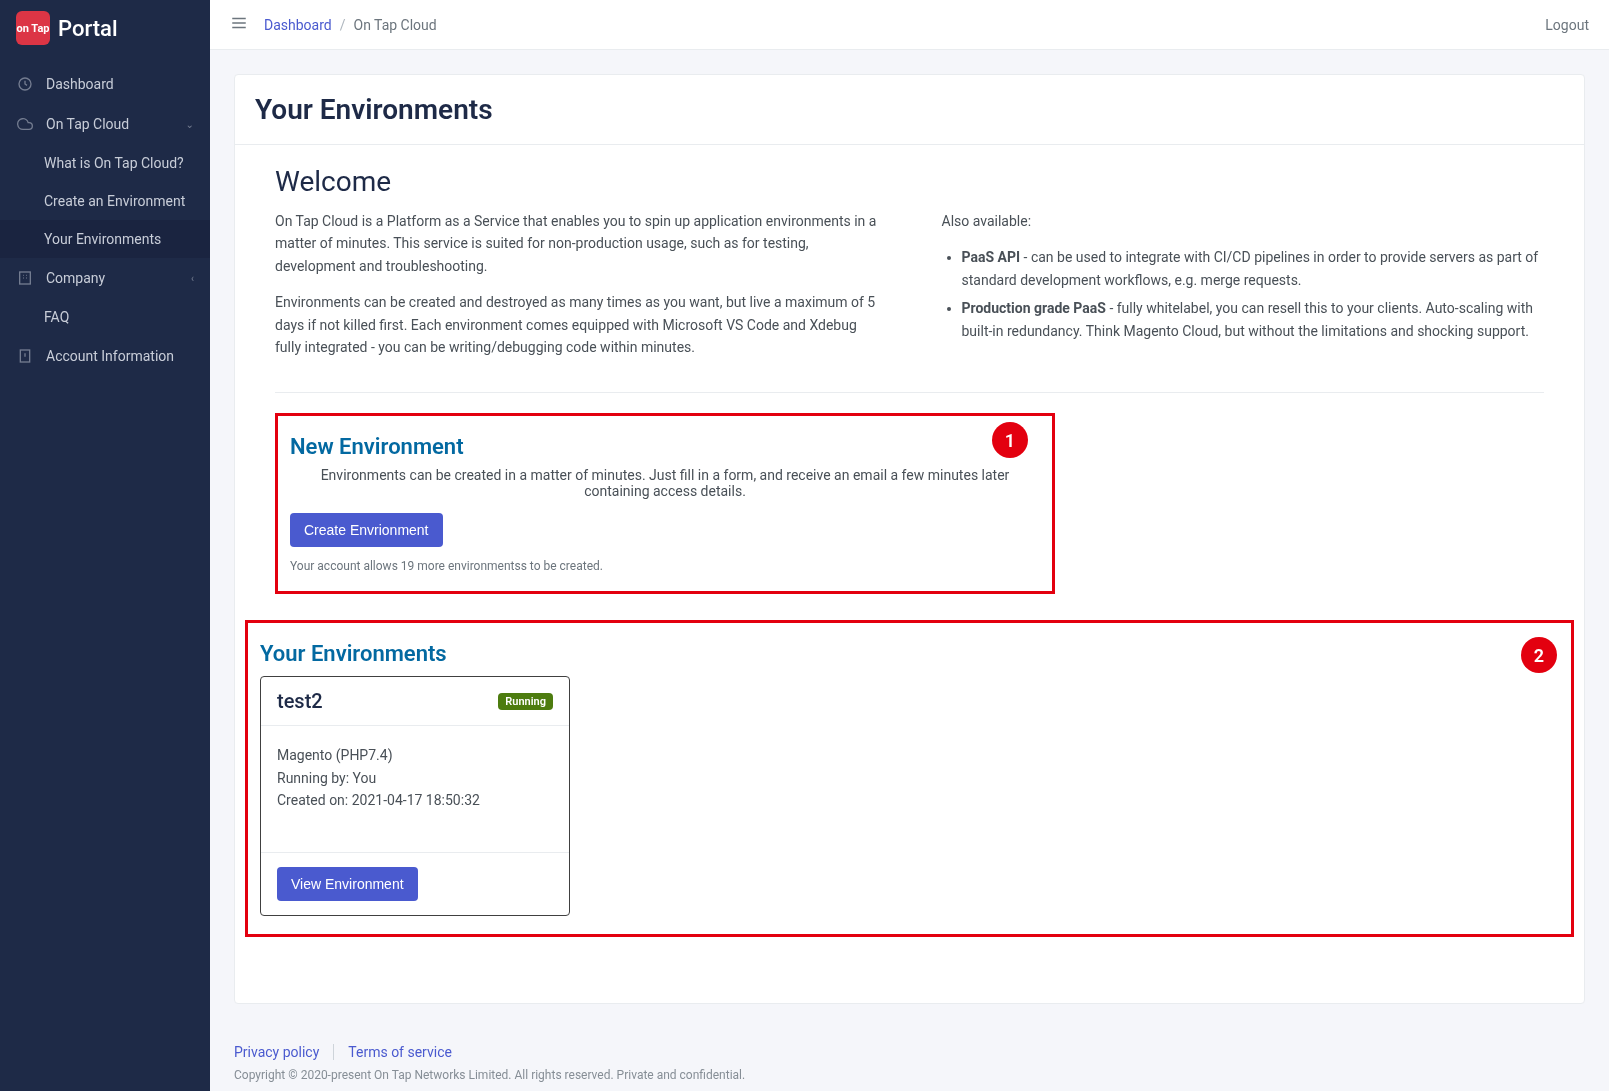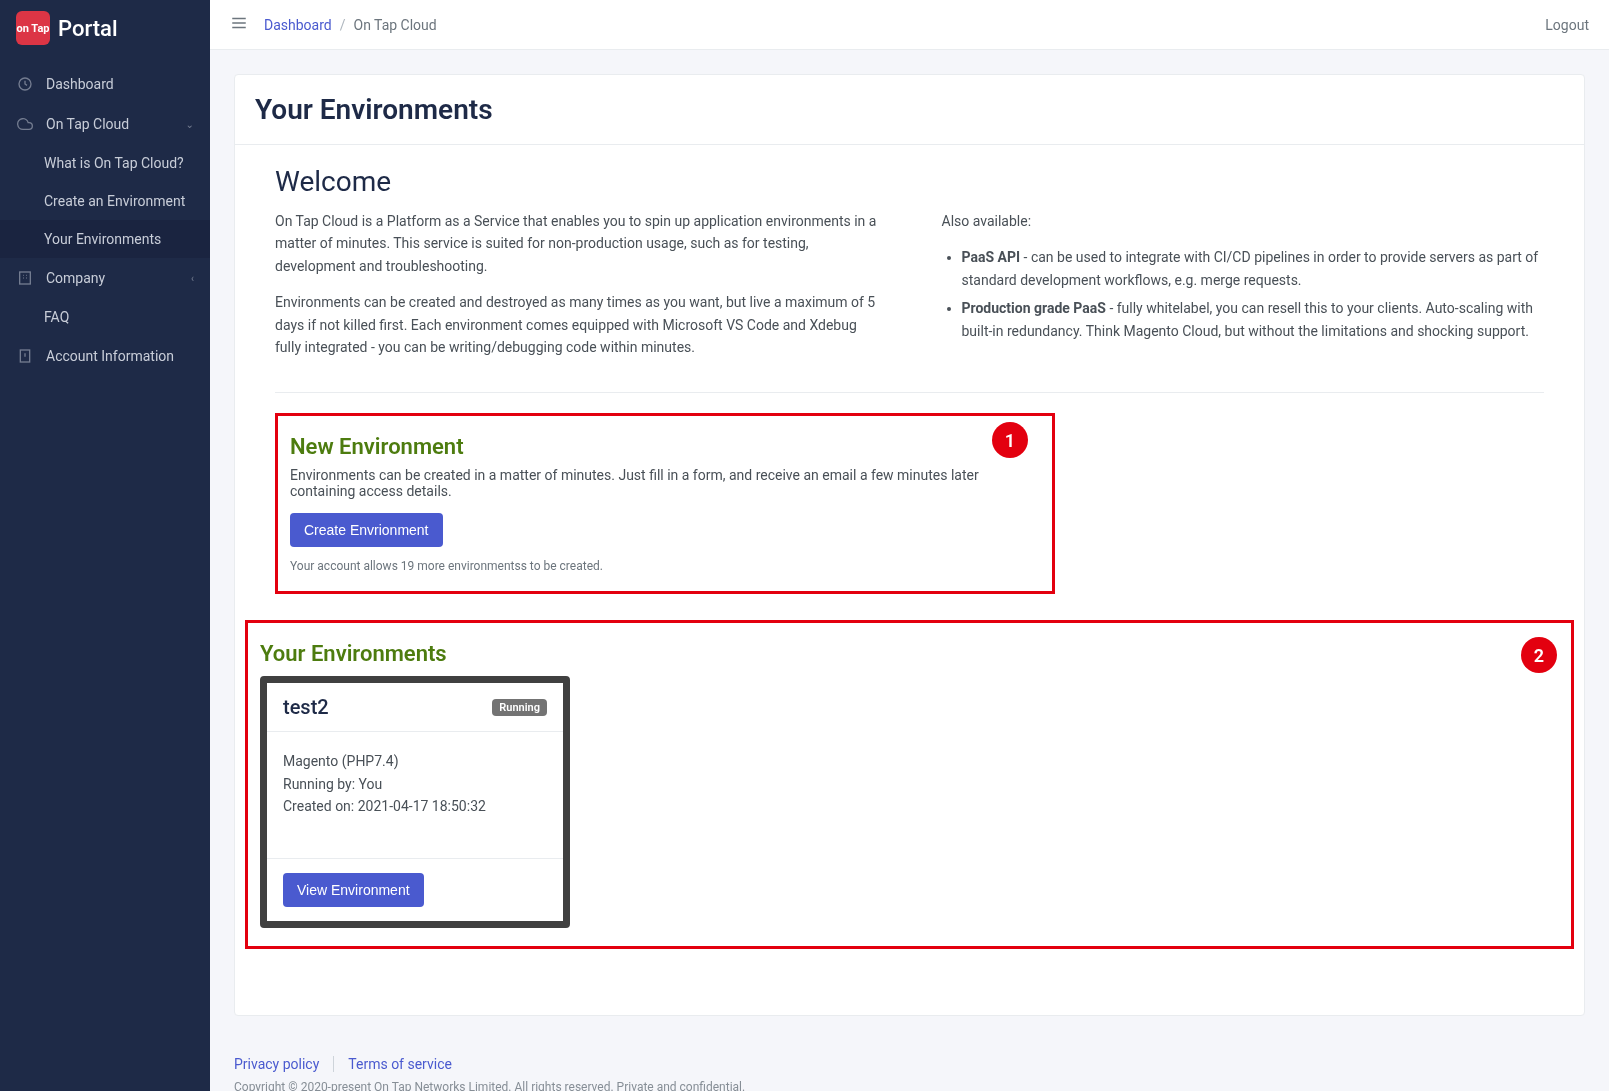--- a/index.html
+++ b/index.html
@@ -140,55 +140,55 @@
   align-items: center;
   justify-content: center;
   font-weight: 600;
   font-size: 18px;
 }
 .marker-1 { top: 6px; right: 24px; }
 .marker-2 { top: 14px; right: 14px; }
 .section-title {
   font-size: 22px;
   font-weight: 600;
-  color: #4d7c0f;
+  color: #0369a1;
   margin-bottom: 8px;
 }
-.section-desc { margin-bottom: 14px; }
+.section-desc { margin-bottom: 14px; text-align: center; }
 .btn {
   display: inline-block;
   background: #4a5acf;
   color: #fff;
   border: none;
   padding: 9px 14px;
   border-radius: 4px;
   font-size: 14px;
   cursor: pointer;
 }
 .small-note {
   font-size: 12px;
   color: #6c757d;
   margin-top: 12px;
 }
 .env-card {
-  border: 7px solid #404040;
+  border: 1px solid #404040;
   border-radius: 4px;
   width: 310px;
   margin-top: 10px;
 }
 .env-head {
   display: flex;
   justify-content: space-between;
   align-items: center;
   padding: 12px 16px;
   border-bottom: 1px solid #e9ecef;
 }
 .env-name { font-size: 20px; font-weight: 500; color: #1e2a47; }
 .badge {
-  background: #737373;
+  background: #4d7c0f;
   color: #fff;
   font-size: 11px;
   padding: 2px 7px;
   border-radius: 4px;
   font-weight: 600;
 }
 .env-body { padding: 18px 16px 40px 16px; line-height: 1.6; border-bottom: 1px solid #e9ecef; }
 .env-foot { padding: 14px 16px; }
 .footer {
   padding: 16px 24px 30px 24px;

